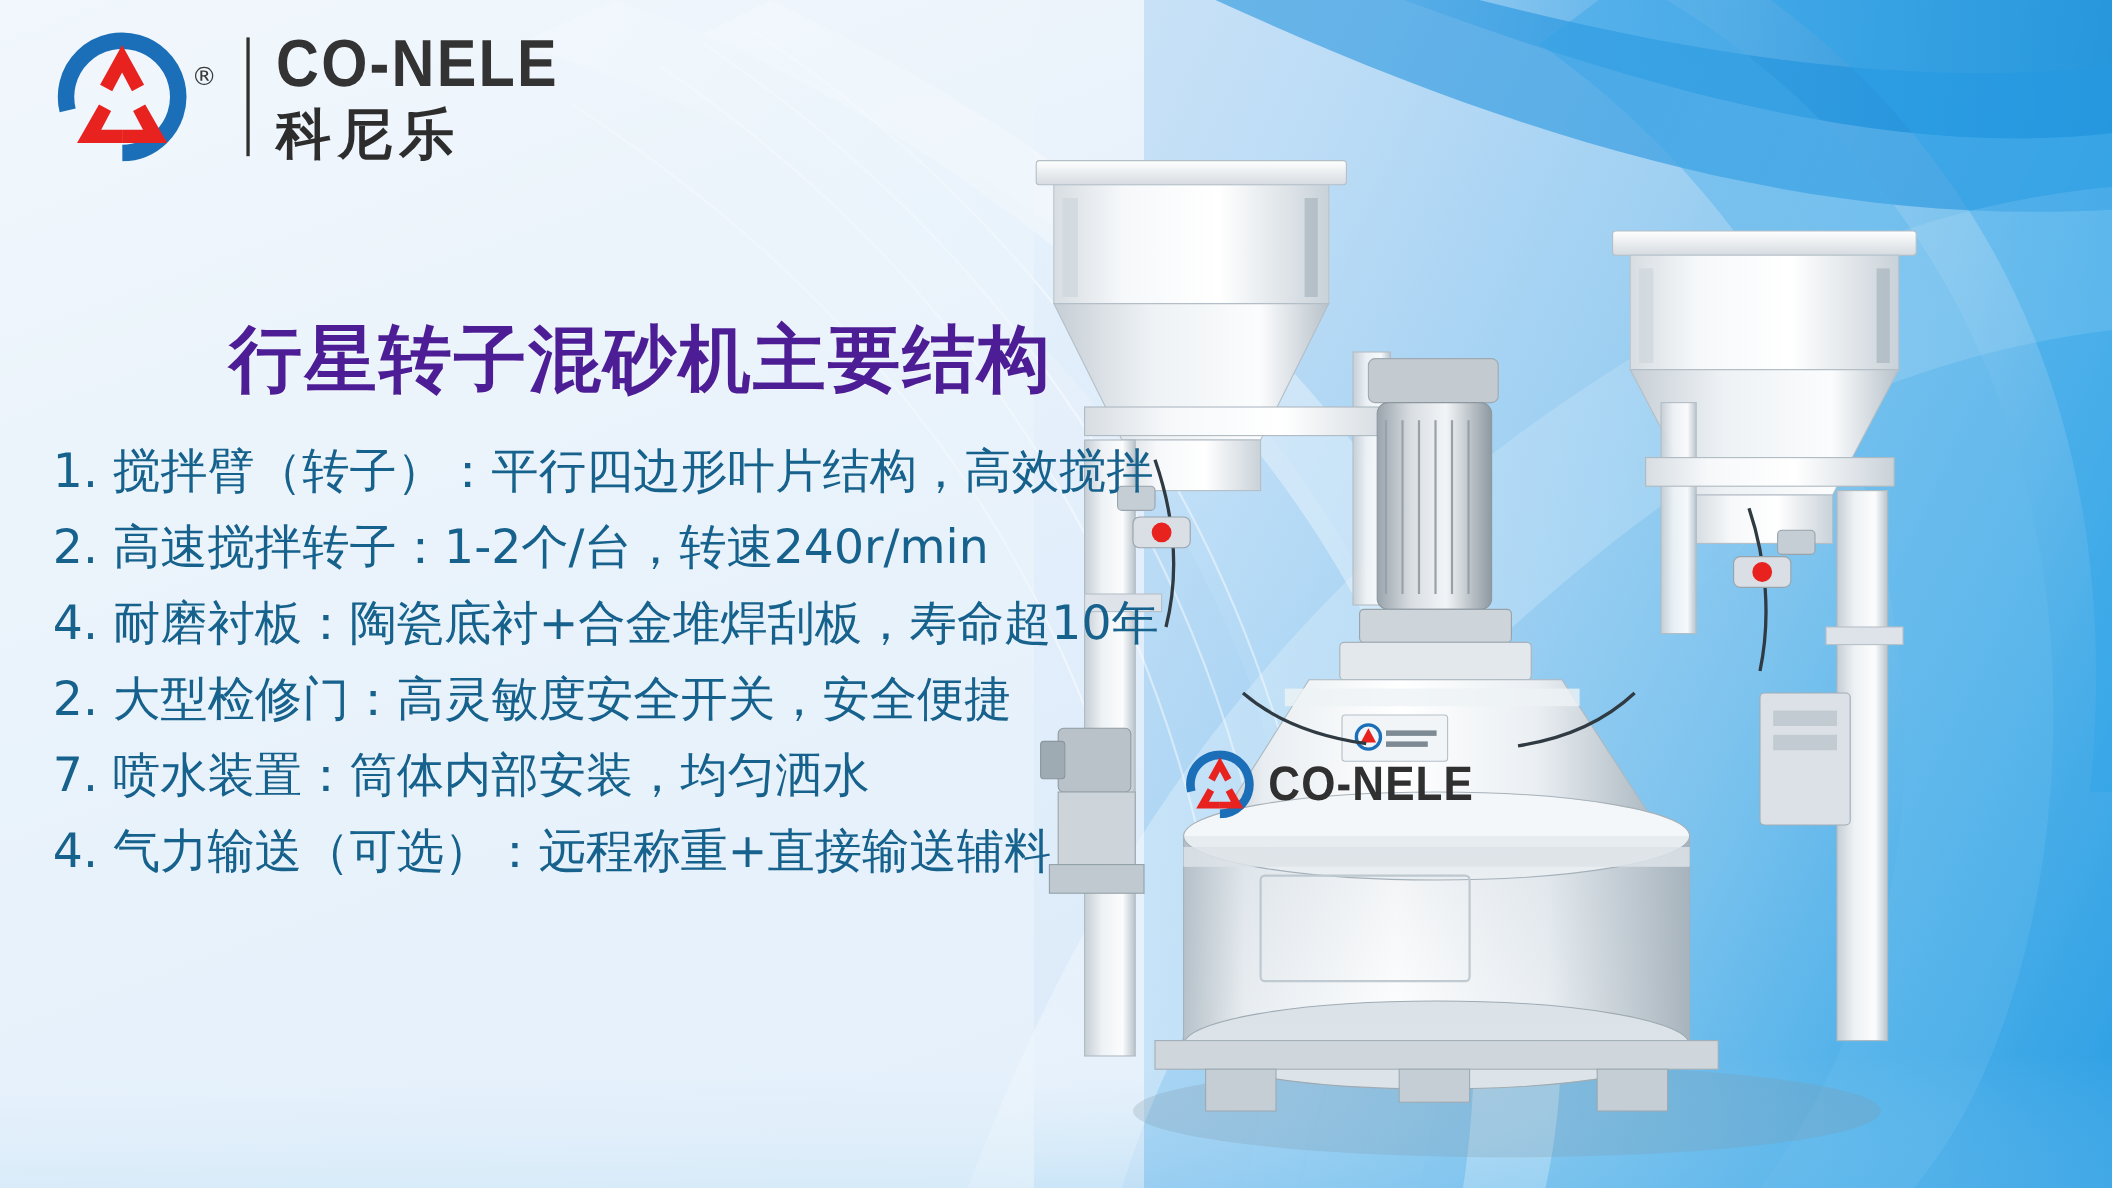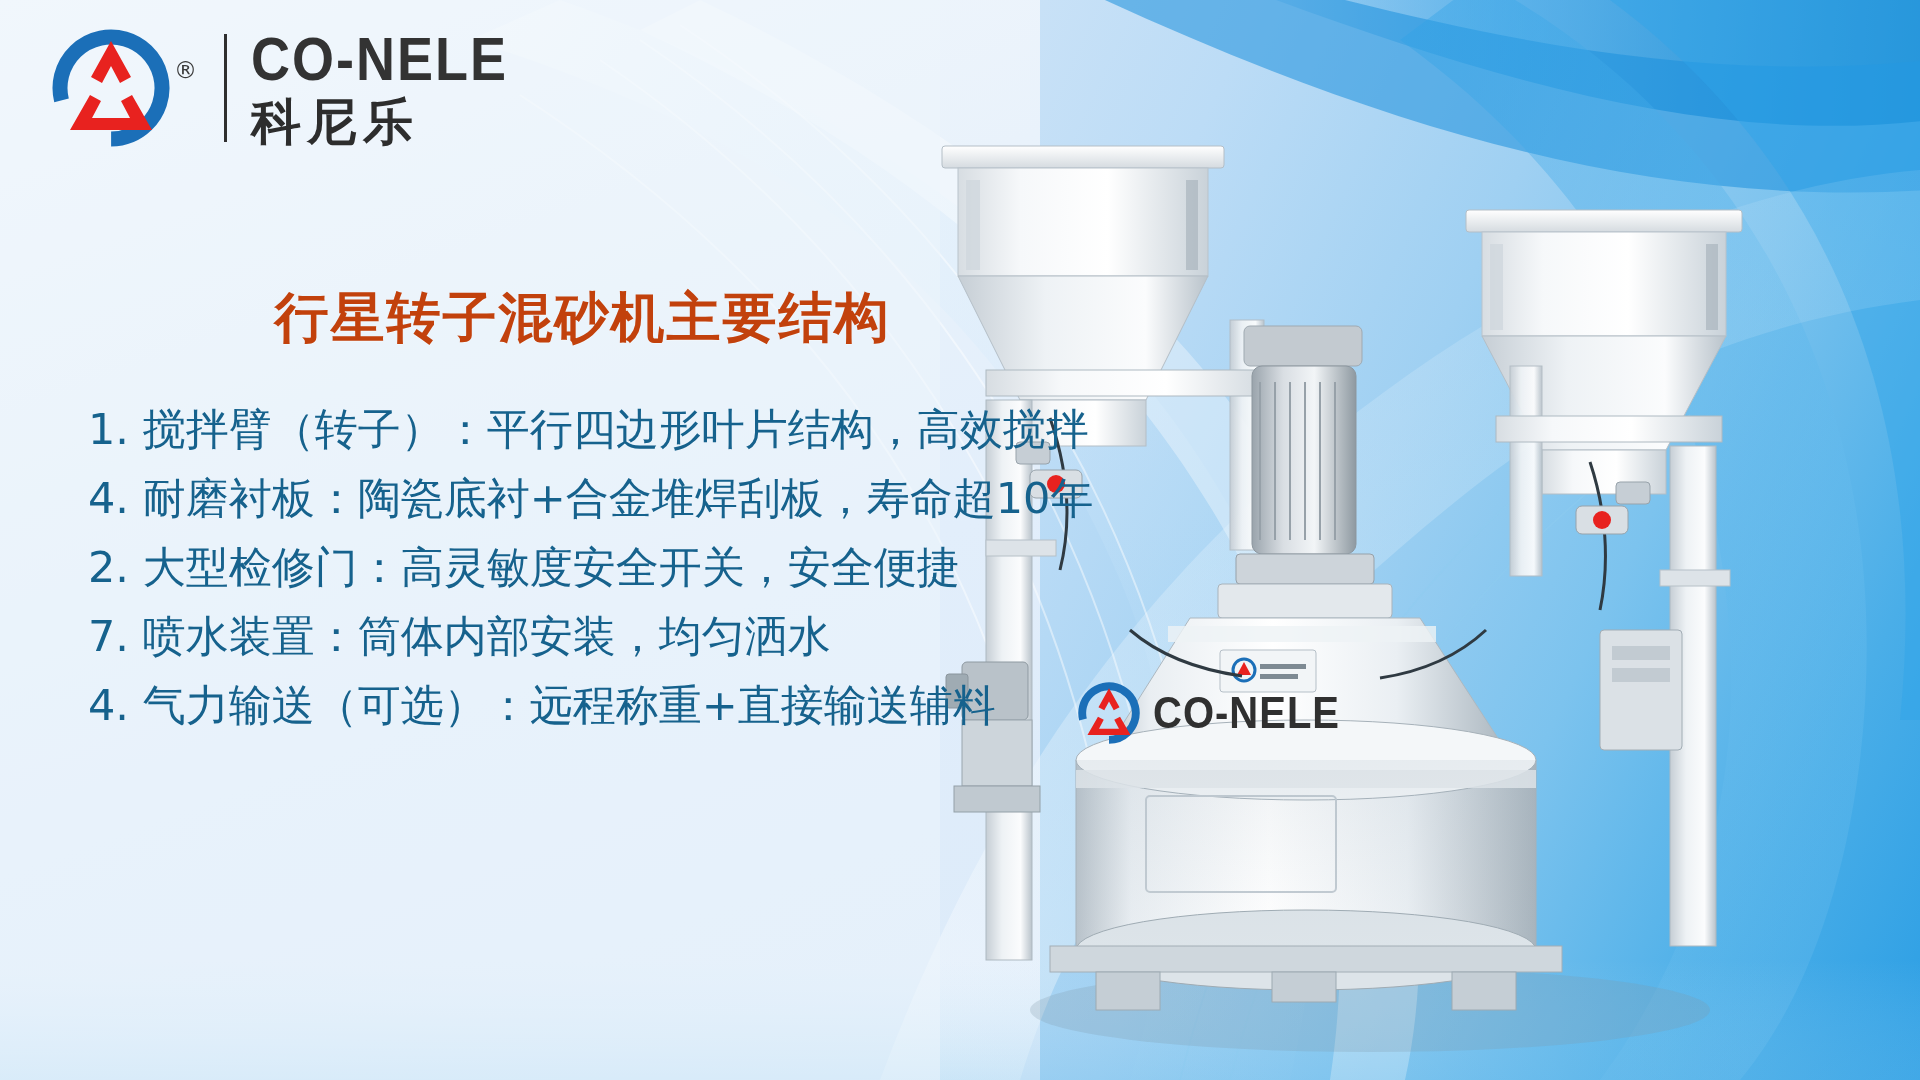--- a/index.html
+++ b/index.html
@@ -50,31 +50,31 @@
     font-weight:bold;font-size:50px;letter-spacing:6px;color:#2d2d2d;
     line-height:1.05;margin-top:13px;
   }
 
   
   .main-title{
     position:absolute;left:0;top:282px;width:1165px;
     text-align:center;
     font-family:"DejaVu Sans","Liberation Sans",sans-serif;
     font-weight:bold;
-    font-size:54px;letter-spacing:2px;
-    color:#c2410c;
+    font-size:66px;letter-spacing:2px;
+    color:#4c1d95;
     z-index:10;
     text-shadow:0 1px 0 rgba(255,255,255,.35);
   }
 
   
   .spec-list{
     position:absolute;left:48px;top:395px;width:1120px;
     z-index:10;
-    display:flex;flex-direction:column;margin-left:40px;
+    display:flex;flex-direction:column;
   }
   .spec-item{
     font-family:"DejaVu Sans","Liberation Sans",sans-serif;
     font-size:43px;
     line-height:69px;
     color:#16628d;
     white-space:nowrap;
     letter-spacing:0px;
   }
 
@@ -341,19 +341,20 @@
         </svg>
       </div>
       <div class="mach-logo-txt">CO-NELE</div>
     </div>
   </div>
 
   <div class="main-title">行星转子混砂机主要结构</div>
 
   <div class="spec-list">
     <div class="spec-item">1. 搅拌臂（转子）：平行四边形叶片结构，高效搅拌</div>
+    <div class="spec-item">2. 高速搅拌转子：1-2个/台，转速240r/min</div>
     <div class="spec-item">4. 耐磨衬板：陶瓷底衬+合金堆焊刮板，寿命超10年</div>
     <div class="spec-item">2. 大型检修门：高灵敏度安全开关，安全便捷</div>
     <div class="spec-item">7. 喷水装置：筒体内部安装，均匀洒水</div>
     <div class="spec-item">4. 气力输送（可选）：远程称重+直接输送辅料</div>
   </div>
 
 </div>
 
 </body></html>

